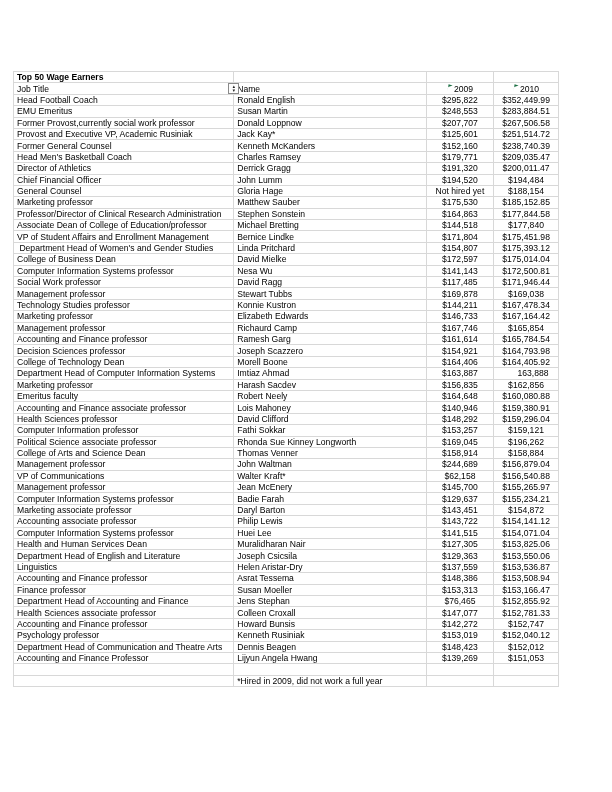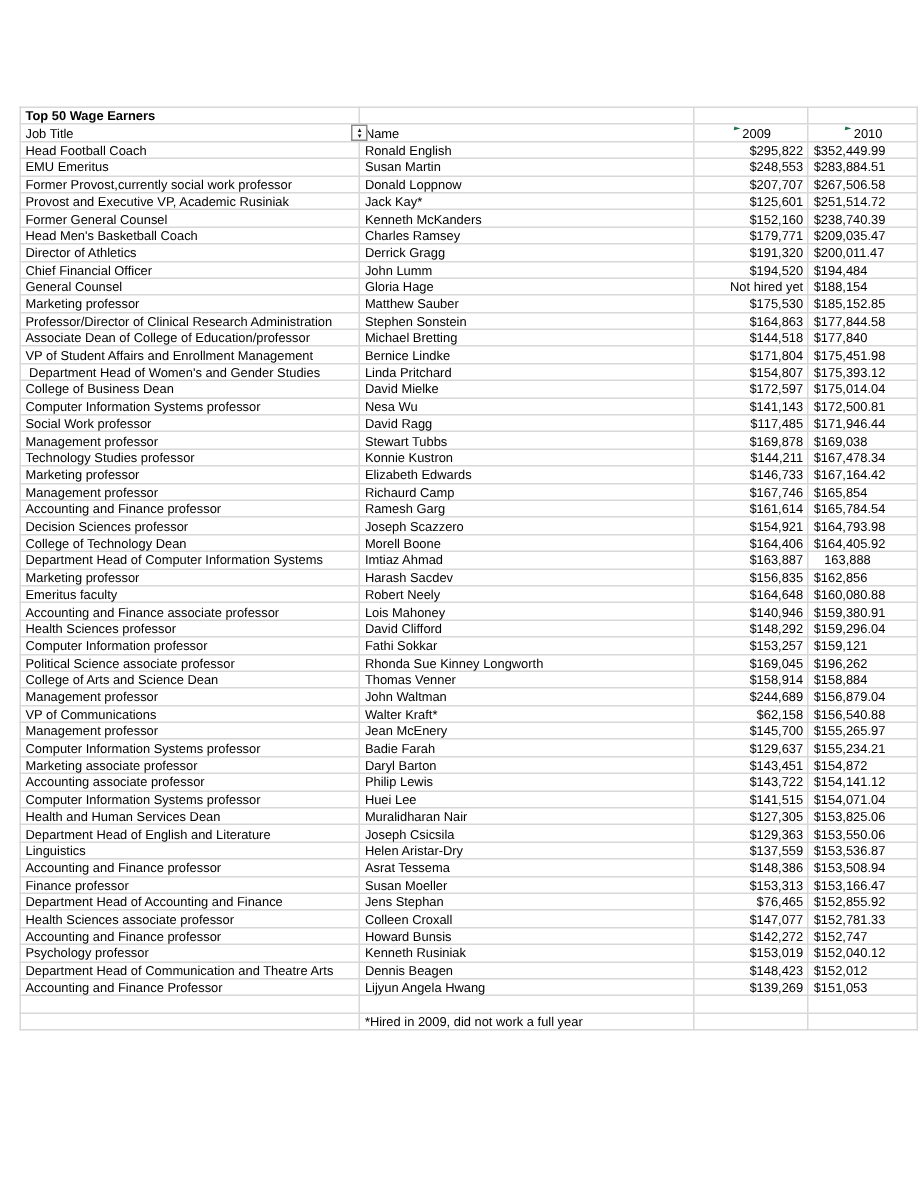--- a/index.html
+++ b/index.html
@@ -1,38 +1,38 @@
 <!DOCTYPE html>
 <html><head>
 <meta charset="utf-8">
 <style>
   html,body{margin:0;padding:0;background:#ffffff;}
   .page{
-    width:612px;height:792px;position:relative;background:#ffffff;
+    width:559px;height:792px;position:relative;background:#ffffff;
     font-family:"Liberation Sans",sans-serif;color:#000;overflow:hidden;text-decoration:underline;
   }
   table.wage-table{
     position:absolute;left:13px;top:71px;
     border-collapse:collapse;table-layout:fixed;
   }
   table.wage-table td{
     border:1px solid #d8d8d8;
     padding:0 3px;
     font-size:8.6px;
     line-height:10px;
     height:10.4px;
     white-space:pre;
     overflow:visible;
     vertical-align:middle;
   }
   tr.t-row{height:11.39px;}
   .c-job{width:222px;}
   .c-name{width:230px;}
-  .c-y1{width:73px;text-align:right;padding-right:5px;}
-  .c-y2{width:69px;text-align:left;padding-right:2px;}
+  .c-y1{width:73px;text-align:center;padding-right:5px;}
+  .c-y2{width:69px;text-align:center;padding-right:2px;}
   .title-cell{font-weight:bold;font-size:8.8px;}
   .hdr-job{position:relative;}
   .sort-btn{
     position:absolute;right:-6px;top:0px;z-index:3;
     width:11px;height:11px;box-sizing:border-box;
     border:1px solid #8a8a8a;background:#fdfdfd;
     display:flex;flex-direction:column;align-items:center;justify-content:center;
     font-size:4.2px;line-height:4px;color:#1a1a1a;padding:0;cursor:pointer;
   }
   .yr-hdr{text-align:center;padding-left:14px;position:relative;}

